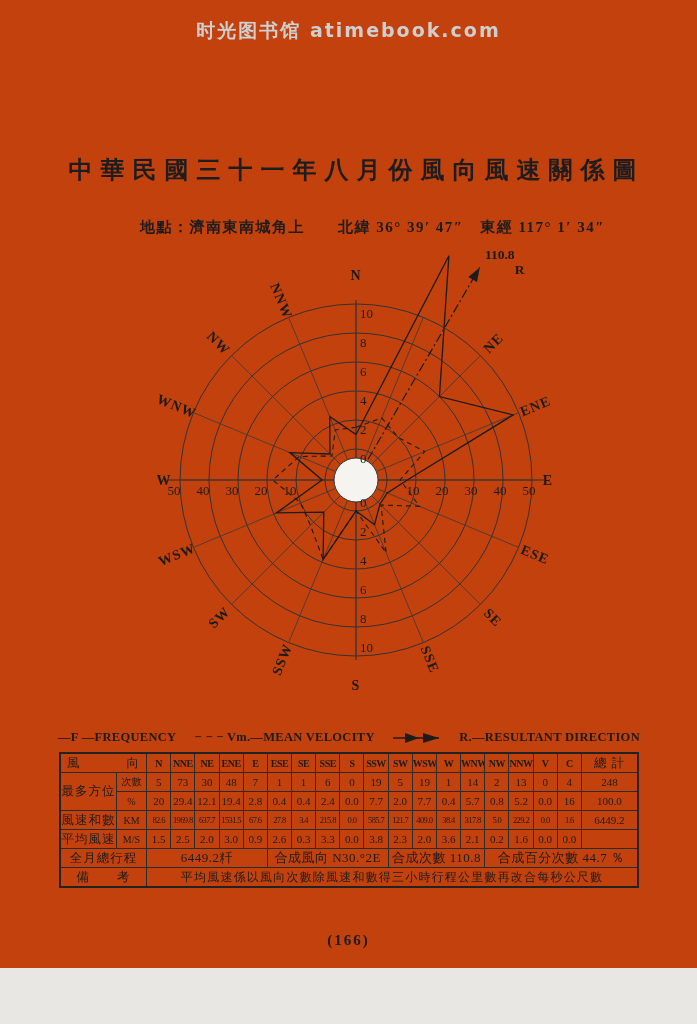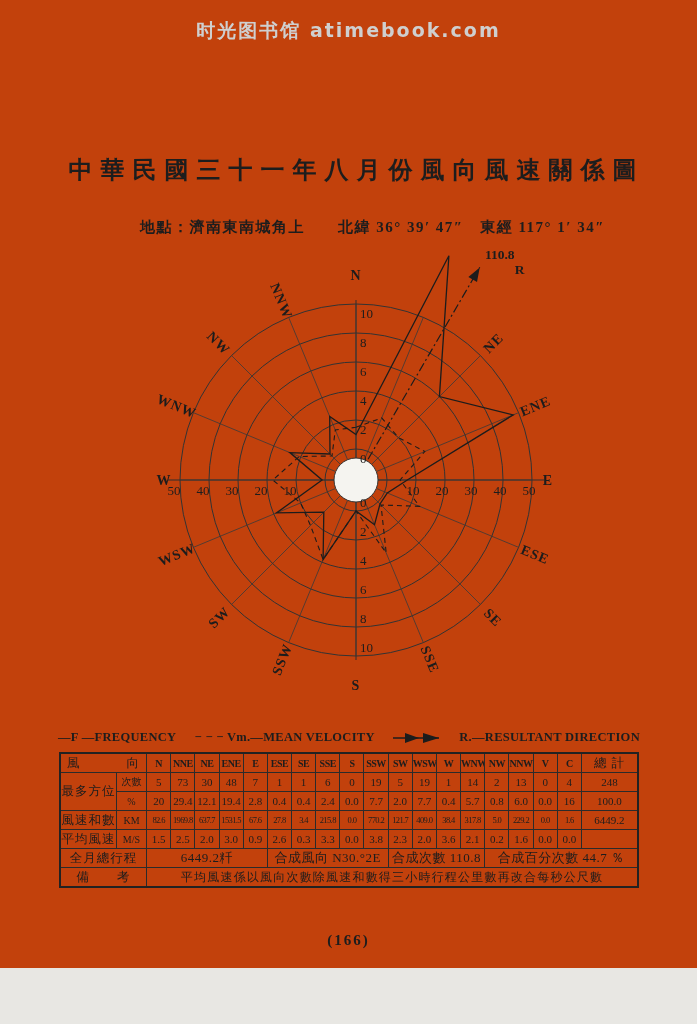--- a/index.html
+++ b/index.html
@@ -223,38 +223,38 @@
           <td class="num">0.4</td>
           <td class="num">0.4</td>
           <td class="num">2.4</td>
           <td class="num">0.0</td>
           <td class="num">7.7</td>
           <td class="num">2.0</td>
           <td class="num">7.7</td>
           <td class="num">0.4</td>
           <td class="num">5.7</td>
           <td class="num">0.8</td>
-          <td class="num">6.0</td>
+          <td class="num">5.2</td>
           <td class="num">0.0</td>
           <td class="num">16</td>
           <td>100.0</td>
         </tr>
         <tr class="km">
           <td class="cjk">風速和數</td>
           <td class="sub">KM</td>
           <td class="num">82.6</td>
           <td class="num">1969.8</td>
           <td class="num">637.7</td>
           <td class="num">1531.5</td>
           <td class="num">67.6</td>
           <td class="num">27.8</td>
           <td class="num">3.4</td>
           <td class="num">215.8</td>
           <td class="num">0.0</td>
-          <td class="num">770.2</td>
+          <td class="num">585.7</td>
           <td class="num">121.7</td>
           <td class="num">409.0</td>
           <td class="num">38.4</td>
           <td class="num">317.8</td>
           <td class="num">5.0</td>
           <td class="num">229.2</td>
           <td class="num">0.0</td>
           <td class="num">1.6</td>
           <td>6449.2</td>
         </tr>

